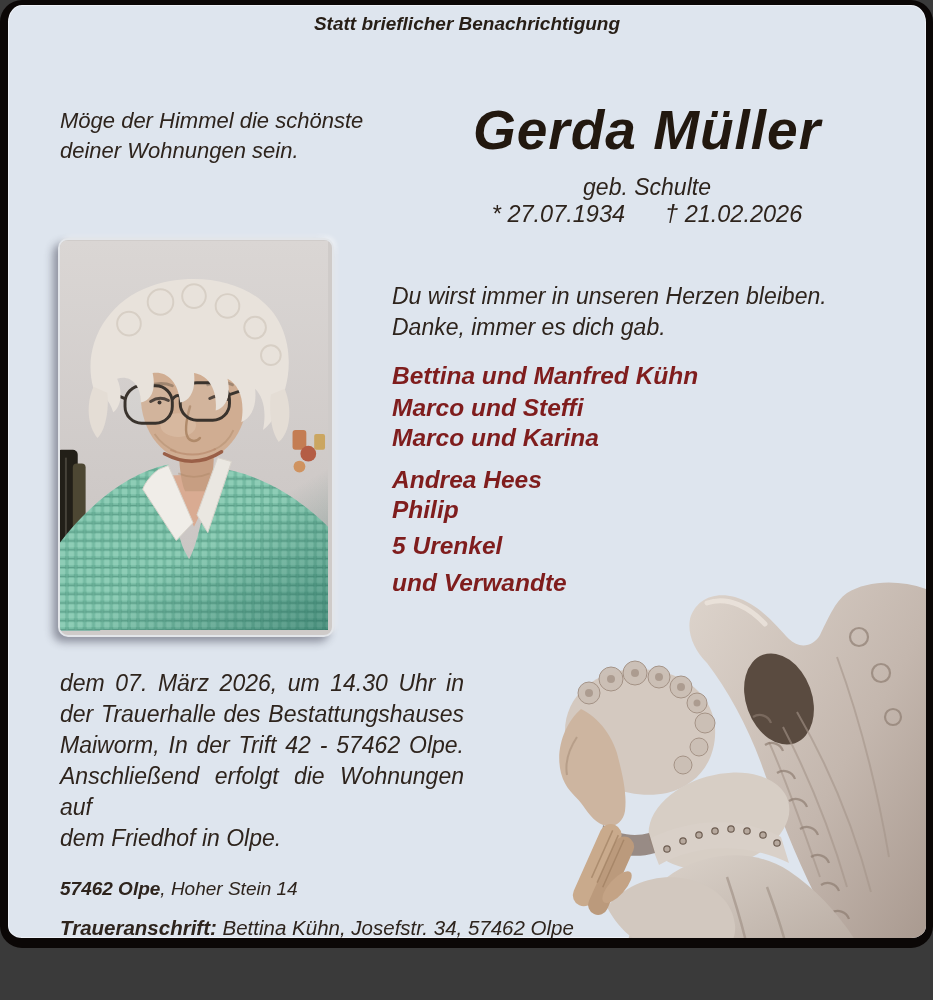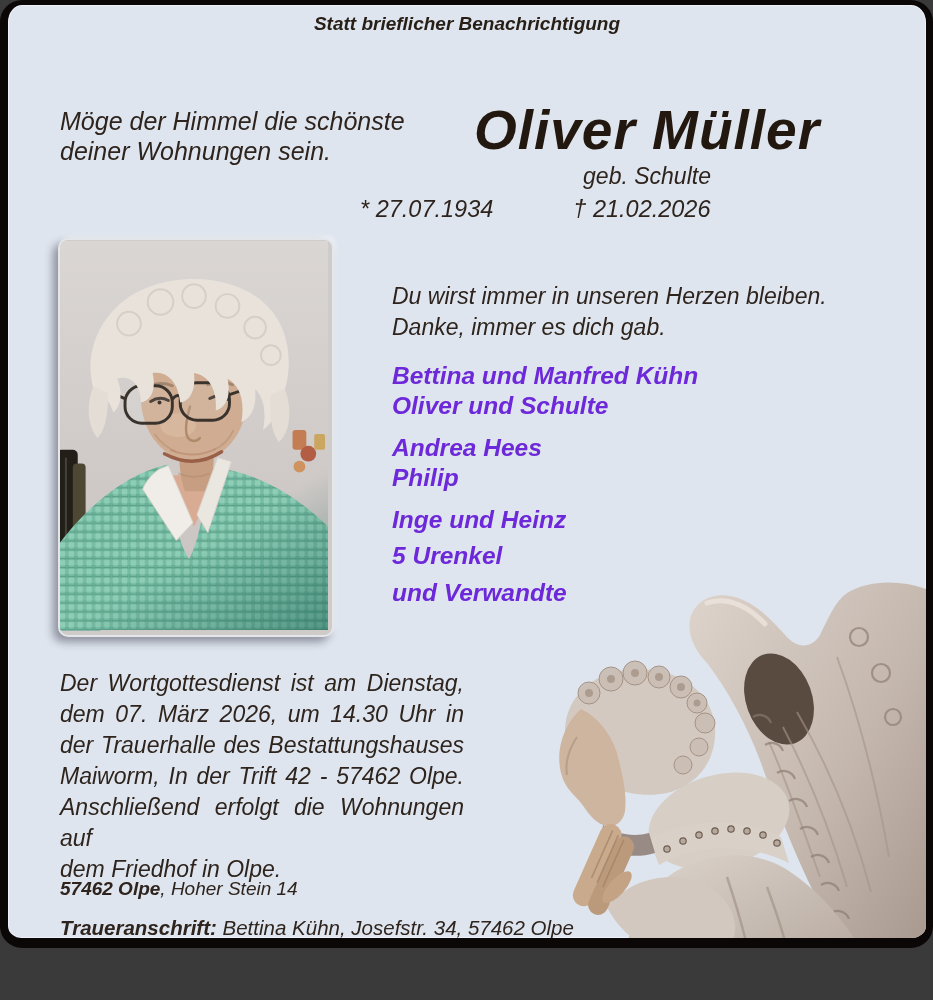--- a/index.html
+++ b/index.html
@@ -20,53 +20,53 @@
   }
   .abs { position:absolute; }
   .preheader {
     left:0; right:0; top:8px;
     text-align:center;
     font-size:19px; font-weight:bold;
     color:#271e16;
   }
   .epigraph {
     left:52px; top:101px;
-    font-size:25px; line-height:30px;
+    font-size:22px; line-height:30px;
   }
   .headerblock {
     left:352px; top:93px; width:574px;
     text-align:center;
   }
   .title {
     font-size:55px; font-weight:bold; line-height:64px;
     color:#22180f; letter-spacing:1px;
     white-space:nowrap;
   }
-  .maiden { font-size:23px; margin-top:1px; }
+  .maiden { font-size:23px; margin-top:12px; }
   .dates {
-    margin-top:6px; font-size:23.5px;
-    display:flex; gap:80px;
+    font-size:23.5px;
+    display:flex; justify-content:center; gap:40px;
   }
   .photo-frame {
     left:50px; top:233px; width:272px; height:395px;
     border-radius:10px;
     border:2px solid #e3e6ea;
     box-shadow:-5px 5px 9px rgba(45,45,62,.45), 2px -2px 4px rgba(255,255,255,.5);
     overflow:hidden;
     background:#cfcbc9;
   }
   .photo-frame svg { display:block; }
   .tribute {
     left:384px; top:276px;
     font-size:23px; line-height:31px;
   }
   .mourners {
     left:384px; top:356px;
     font-size:24.5px; font-weight:bold; line-height:30px;
-    color:#6d28d9;
+    color:#7f1d1d;
   }
   .mourners .m1 { margin-top:2px; }
   .mourners .m3 { margin-top:12px; }
   .mourners .m5 { margin-top:12px; }
   .mourners .m6 { margin-top:6px; }
   .mourners .m7 { margin-top:7px; }
   .service {
     left:52px; top:663px; width:404px;
     font-size:23px; line-height:31px;
   }
@@ -85,21 +85,21 @@
 <div class="sheet">
 
   <div class="abs preheader">Statt brieflicher Benachrichtigung</div>
 
   <div class="abs epigraph">
     <div>Möge der Himmel die schönste</div>
     <div>deiner Wohnungen sein.</div>
   </div>
 
   <div class="abs headerblock">
-    <div class="title">Oliver Müller</div>
+    <div class="title">Gerda Müller</div>
     <div class="maiden">geb. Schulte</div>
     <div class="dates">
       <span>* 27.07.1934</span>
       <span>† 21.02.2026</span>
     </div>
   </div>
 
   <div class="abs photo-frame">
     <svg width="268" height="391" viewBox="0 0 272 395" xmlns="http://www.w3.org/2000/svg">
       <defs>
@@ -190,30 +190,29 @@
     </svg>
   </div>
 
   <div class="abs tribute">
     <div>Du wirst immer in unseren Herzen bleiben.</div>
     <div>Danke, immer es dich gab.</div>
   </div>
 
   <div class="abs mourners">
     <div class="m0">Bettina und Manfred Kühn</div>
-    <div class="m2">Oliver und Schulte</div>
+    <div class="m1">Marco und Steffi</div>
+    <div class="m2">Marco und Karina</div>
     <div class="m3">Andrea Hees</div>
     <div class="m4">Philip</div>
-    <div class="m5">Inge und Heinz</div>
     <div class="m6">5 Urenkel</div>
     <div class="m7">und Verwandte</div>
   </div>
 
   <div class="abs service">
-    <div class="jline">Der Wortgottesdienst ist am Dienstag,</div>
     <div class="jline">dem 07. März 2026, um 14.30 Uhr in</div>
     <div class="jline">der Trauerhalle des Bestattungshauses</div>
     <div class="jline">Maiworm, In der Trift 42 - 57462 Olpe.</div>
     <div class="jline">Anschließend erfolgt die Wohnungen auf</div>
     <div class="jline-last">dem Friedhof in Olpe.</div>
   </div>
 
   <div class="abs address">
     <b>57462 Olpe</b><span>, Hoher Stein 14</span>
   </div>

